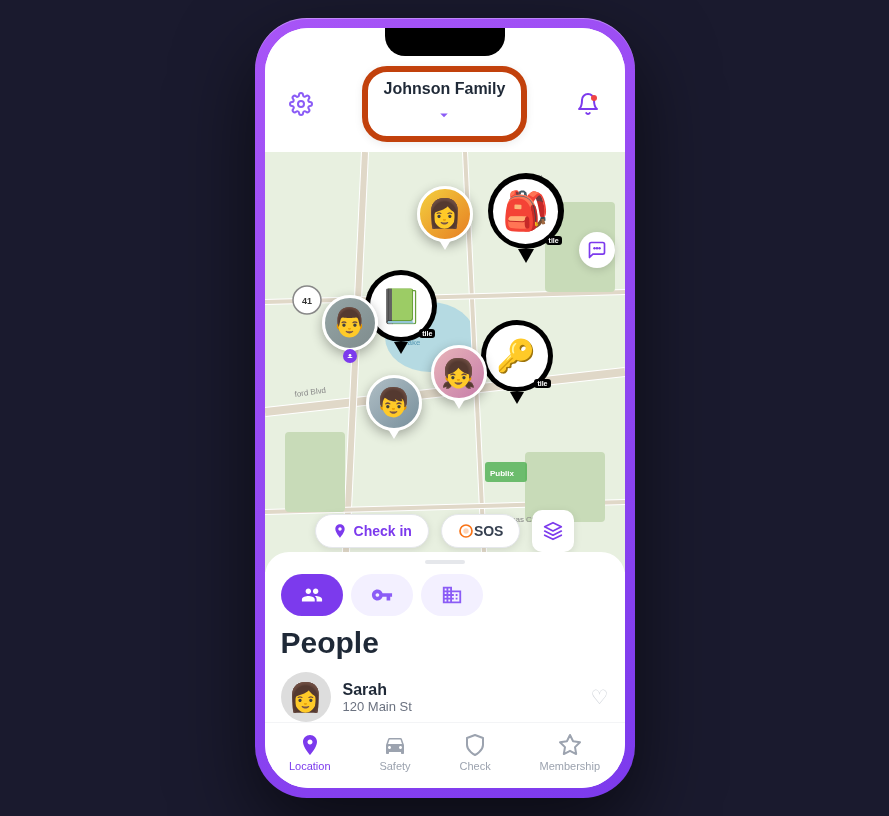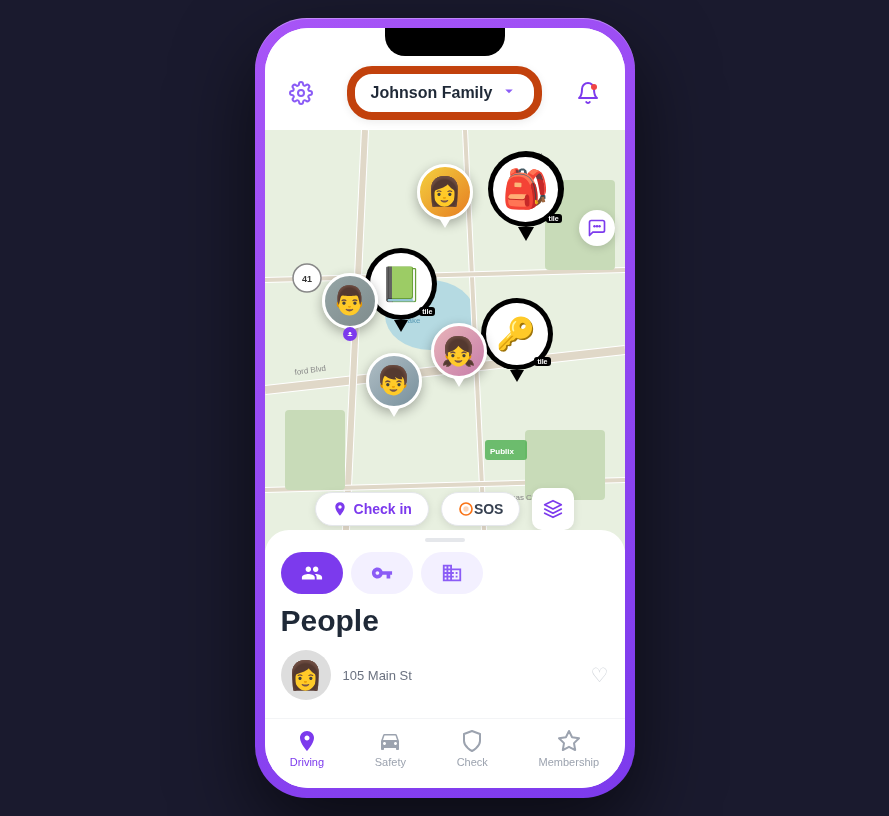--- a/index.html
+++ b/index.html
@@ -65,26 +65,27 @@
       justify-content: center;
       cursor: pointer;
     }
 
     .header-gear svg { color: #8b5cf6; }
 
     .family-selector {
       display: flex;
       align-items: center;
       background: #fff;
-      border: 8px solid #c2410c;
+      border: 6px solid #c2410c;
       border-radius: 25px;
       padding: 8px 16px;
       cursor: pointer;
       box-shadow: 0 2px 8px rgba(0,0,0,0.08);
       gap: 8px;
+      flex-direction: column;
     }
 
     .family-selector-label {
       font-size: 16px;
       font-weight: 600;
       color: #1f2937;
     }
 
     .family-selector-arrow {
       color: #8b5cf6;
@@ -541,33 +542,34 @@
       </div>
 
       <div class="people-section">
         <div class="people-title">People</div>
 
         <div class="person-row">
           <div class="person-avatar">
             <div class="face-circle" style="font-size:28px;">👩</div>
           </div>
           <div class="person-info">
-            <div class="person-location">105 Main St</div>
+            <div class="person-name">Sarah</div>
+            <div class="person-location">120 Main St</div>
           </div>
           <div class="person-heart">♡</div>
         </div>
       </div>
     </div>
 
     <div class="bottom-nav">
       <div class="nav-item">
         <svg width="24" height="24" viewBox="0 0 24 24" fill="#7c3aed">
           <path d="M12 2C8.13 2 5 5.13 5 9c0 5.25 7 13 7 13s7-7.75 7-13c0-3.87-3.13-7-7-7zm0 9.5c-1.38 0-2.5-1.12-2.5-2.5s1.12-2.5 2.5-2.5 2.5 1.12 2.5 2.5-1.12 2.5-2.5 2.5z"></path>
         </svg>
-        <span class="nav-label active">Driving</span>
+        <span class="nav-label active">Location</span>
       </div>
 
       <div class="nav-item">
         <svg width="24" height="24" viewBox="0 0 24 24" fill="#9ca3af">
           <path d="M18.92 6.01C18.72 5.42 18.16 5 17.5 5h-11c-.66 0-1.21.42-1.42 1.01L3 12v8c0 .55.45 1 1 1h1c.55 0 1-.45 1-1v-1h12v1c0 .55.45 1 1 1h1c.55 0 1-.45 1-1v-8l-2.08-5.99zM6.5 16c-.83 0-1.5-.67-1.5-1.5S5.67 13 6.5 13s1.5.67 1.5 1.5S7.33 16 6.5 16zm11 0c-.83 0-1.5-.67-1.5-1.5s.67-1.5 1.5-1.5 1.5.67 1.5 1.5-.67 1.5-1.5 1.5zM5 11l1.5-4.5h11L19 11H5z"></path>
         </svg>
         <span class="nav-label inactive">Safety</span>
       </div>
 
       <div class="nav-item">

